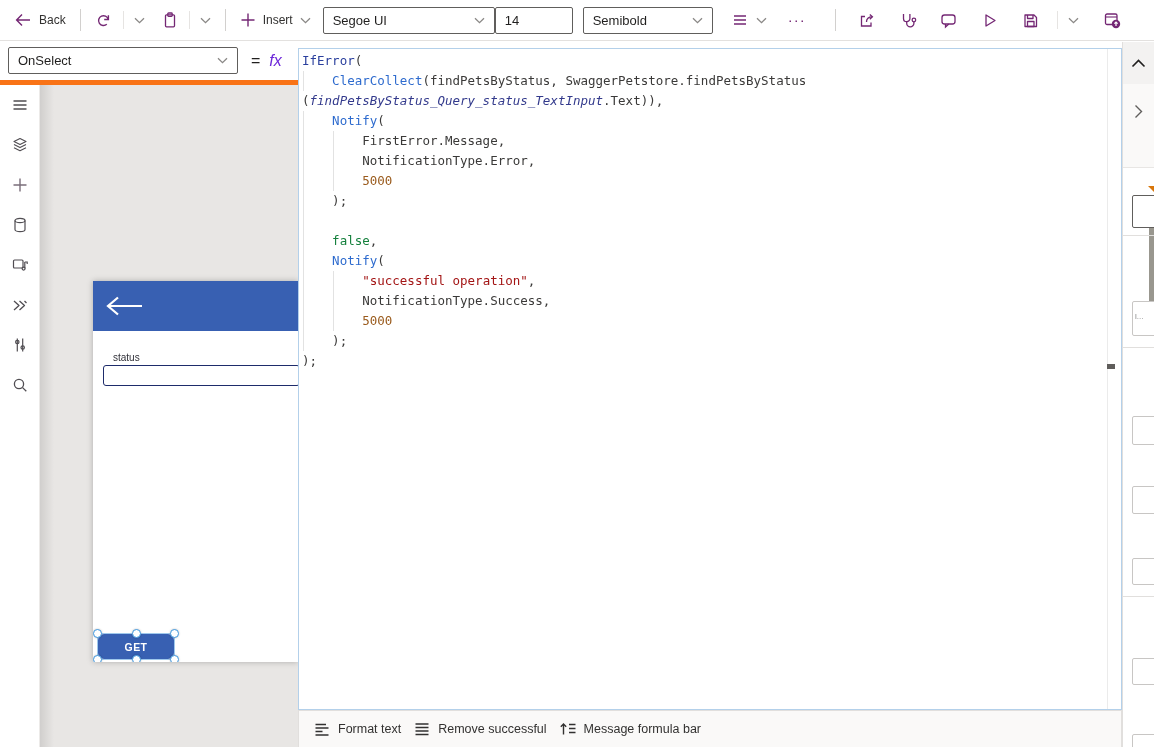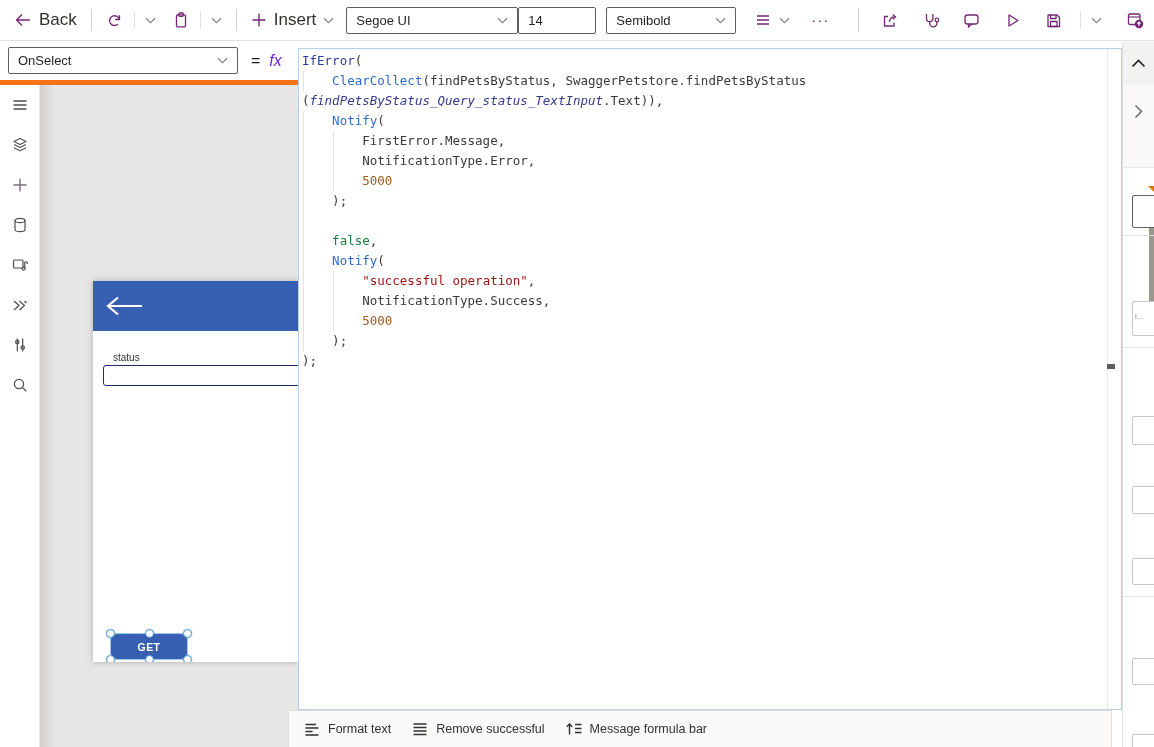--- a/index.html
+++ b/index.html
@@ -3,21 +3,21 @@
 <meta charset="utf-8">
 <style>
   * { box-sizing: border-box; margin: 0; padding: 0; }
   html,body { width:1154px; height:747px; }
   body { font-family:"Liberation Sans", sans-serif; background:#fff; position:relative; overflow:hidden; color:#201f1e; }
 
   
   .toolbar { position:absolute; top:0; left:0; right:0; height:41px; background:#fff;
              border-bottom:1px solid #e3e1df; display:flex; align-items:center; padding:0 10px; }
   .tb-btn { display:flex; align-items:center; gap:7px; padding:0 4px; height:30px; cursor:pointer; }
-  .tb-label { font-size:17px; color:#323130; }
+  .tb-label { font-size:12px; color:#323130; }
   .tb-div { width:1px; height:22px; background:#d2d0ce; margin:0 10px; flex:none; }
   .tb-split { width:1px; height:18px; background:#e6e4e2; margin:0 6px; flex:none; }
   .ic { display:block; flex:none; }
   .combo { height:27px; border:1px solid #605e5c; border-radius:2px; background:#fff;
            display:flex; align-items:center; justify-content:space-between; padding:0 9px;
            font-size:13px; color:#201f1e; cursor:pointer; flex:none; }
   .combo.font { width:172px; margin-left:8px; }
   .combo.size { width:78px; justify-content:flex-start; }
   .combo.weight { width:130px; margin-left:10px; }
   .tb-icon-btn { padding:0 11px; height:30px; display:flex; align-items:center; cursor:pointer; }
@@ -39,21 +39,21 @@
   .canvas { position:absolute; left:40px; top:85px; width:258px; bottom:0; background:#e8e6e4; }
   .canvas::before { content:""; position:absolute; left:0; top:0; bottom:0; width:14px;
                     background:linear-gradient(to right, rgba(0,0,0,.10), rgba(0,0,0,0)); }
   .screen { position:absolute; left:53px; top:196px; width:205px; height:381px; background:#fff;
             box-shadow:0 0 6px rgba(0,0,0,.25); overflow:hidden; }
   .screen-header { position:absolute; left:0; top:0; right:0; height:50px; }
   .screen-back { position:absolute; left:12px; top:14px; }
   .status-label { position:absolute; left:20px; top:71px; font-size:10px; color:#303038; }
   .status-input { position:absolute; left:10px; top:84px; right:-2px; height:21px; background:#fff;
                   border:1px solid #1e2c6b; border-radius:3px; font-size:11px; padding:0 5px; outline:none; }
-  .sel-wrap { position:absolute; left:18px; top:353px; width:76px; height:25px;
+  .sel-wrap { position:absolute; left:5px; top:353px; width:76px; height:25px;
               box-shadow:0 0 0 1px #9fc8ec; }
   .btn-get { width:100%; height:100%; border-radius:6px; color:#fff; font-size:10.5px; font-weight:bold;
              display:flex; align-items:center; justify-content:center; letter-spacing:.4px; cursor:pointer; }
   .hdl { position:absolute; width:9px; height:9px; border-radius:50%; background:#fff;
          border:1.5px solid #3f98e0; box-shadow:0 0 2px rgba(0,0,0,.25); cursor:pointer; }
 
   
   .code-panel { position:absolute; left:298px; top:48px; width:824px; height:662px; background:#fff;
                 border:1px solid #b3d0ea; }
   .code-lines { position:absolute; left:3px; top:2px; right:16px; bottom:2px;
@@ -65,23 +65,23 @@
   .tk-fn1 { color:#2a3f9d; }
   .tk-fn2 { color:#2e6bce; }
   .tk-ctl { color:#333a8c; font-style:italic; }
   .tk-num { color:#9a5b1d; }
   .tk-str { color:#a31515; }
   .tk-kw  { color:#15803d; }
   .code-sb-track { position:absolute; right:13px; top:0; bottom:0; width:1px; background:#ebebeb; }
   .code-sb-thumb { position:absolute; right:6px; top:315px; width:8px; height:5px; background:#5f5d5b; cursor:pointer; }
 
   
-  .fx-footer { position:absolute; left:288px; top:710px; width:824px; height:37px; background:#faf9f8;
+  .fx-footer { position:absolute; left:298px; top:710px; width:824px; height:37px; background:#faf9f8;
                border:1px solid #e1dfdd; border-bottom:none; display:flex; align-items:center;
-               padding-left:14px; gap:20px; }
+               padding-left:14px; gap:12px; }
   .ft-item { display:flex; align-items:center; gap:7px; font-size:12.5px; color:#323130; cursor:pointer; }
 
   
   .right-rail { position:absolute; left:1122px; top:42px; width:32px; bottom:0; background:#fff;
                 border-left:1px solid #e1dfdd; }
   .rr-collapse { position:absolute; left:0; right:0; top:0; height:42px; background:#f3f2f1;
                  display:flex; align-items:center; justify-content:center; cursor:pointer; }
   .rr-expand { position:absolute; left:0; right:0; top:42px; height:84px; background:#faf9f8;
                border-bottom:1px solid #e8e6e4; display:flex; justify-content:center; cursor:pointer; }
   .rr-expand svg { margin-top:20px; }

